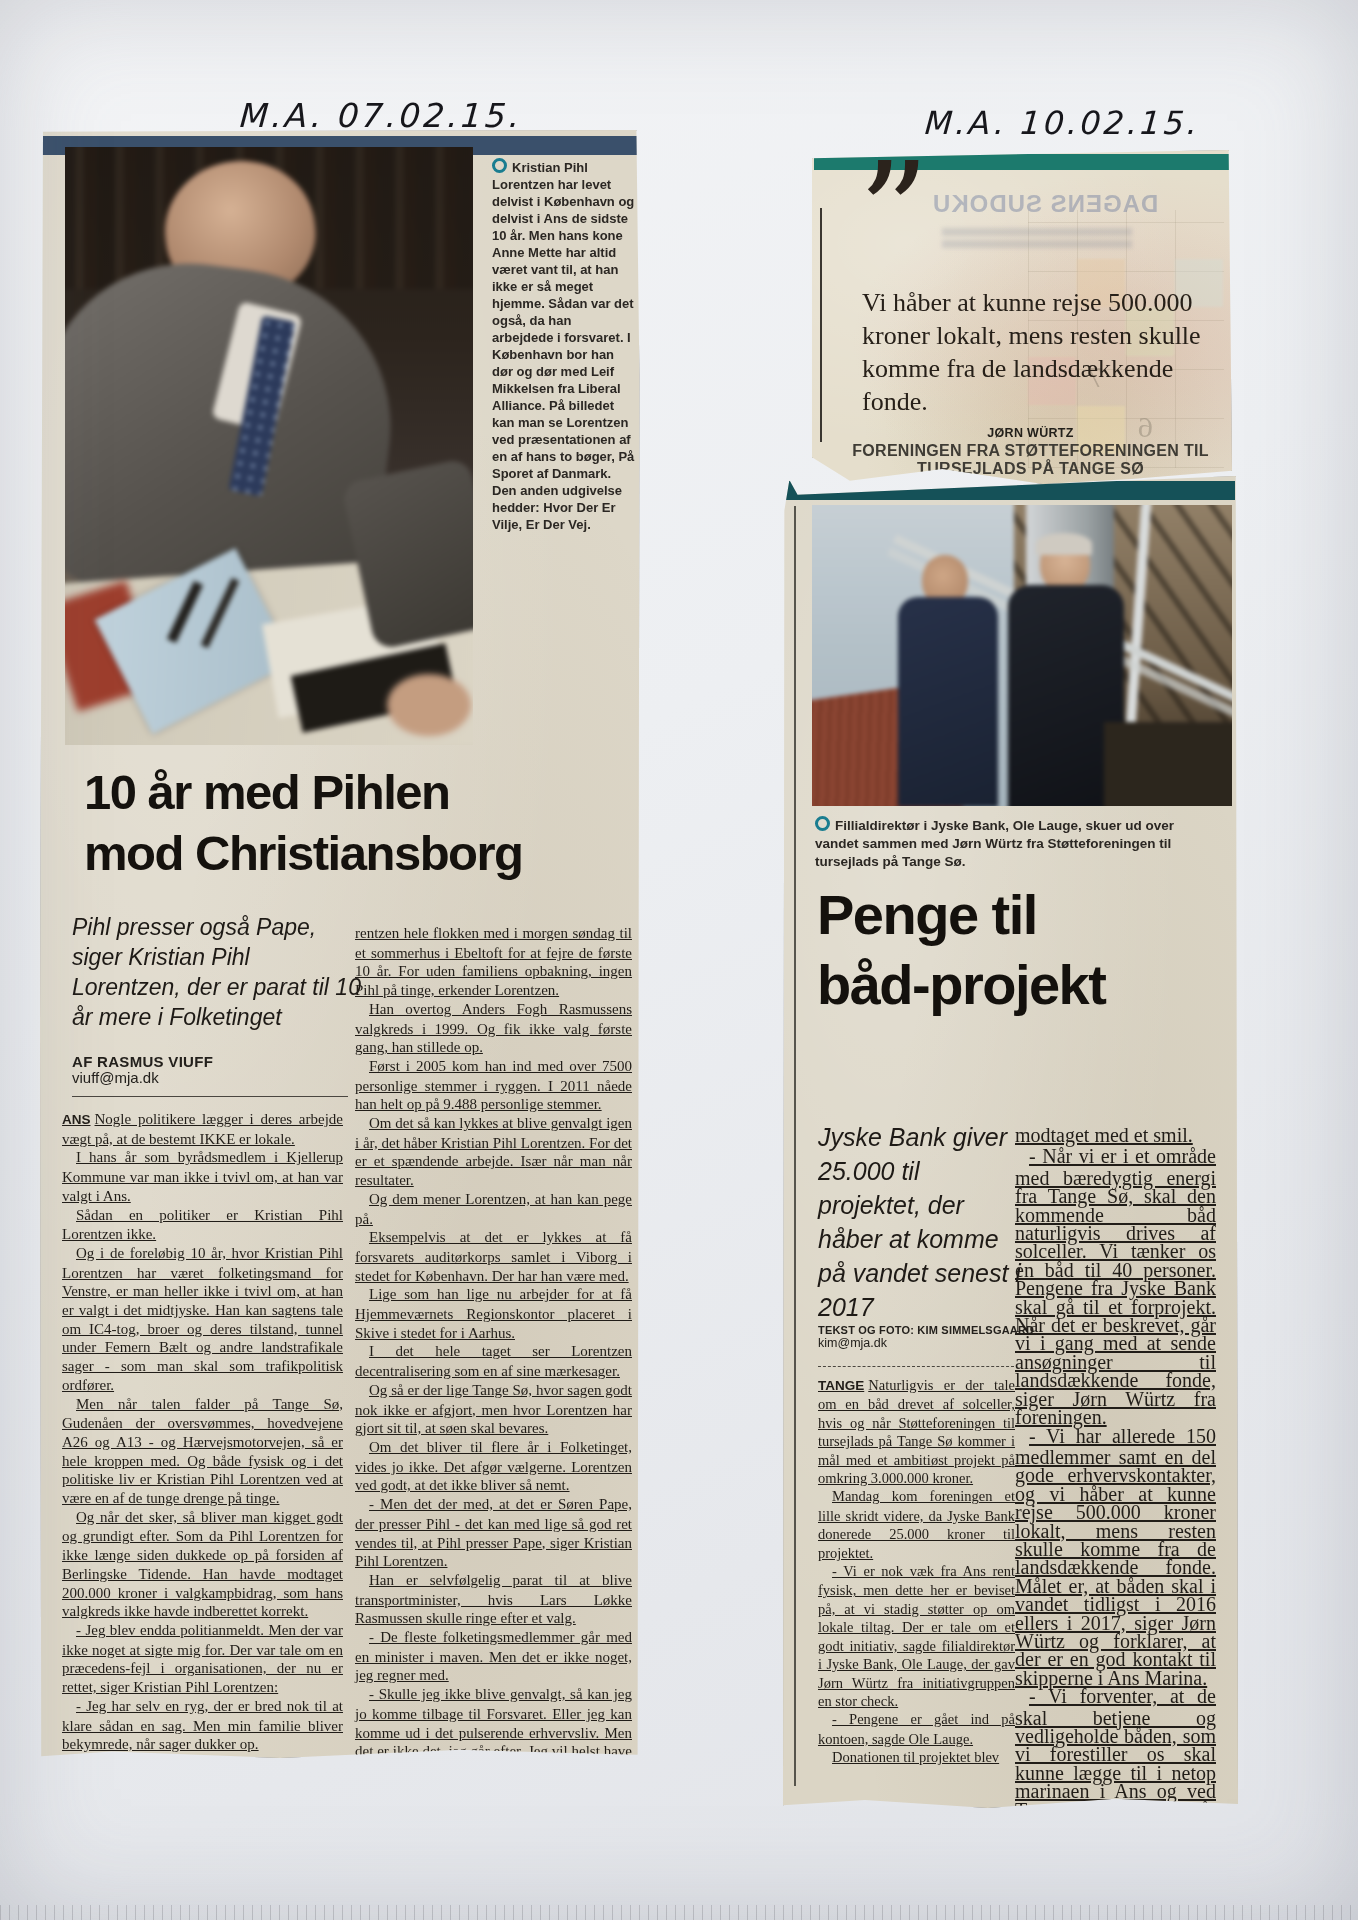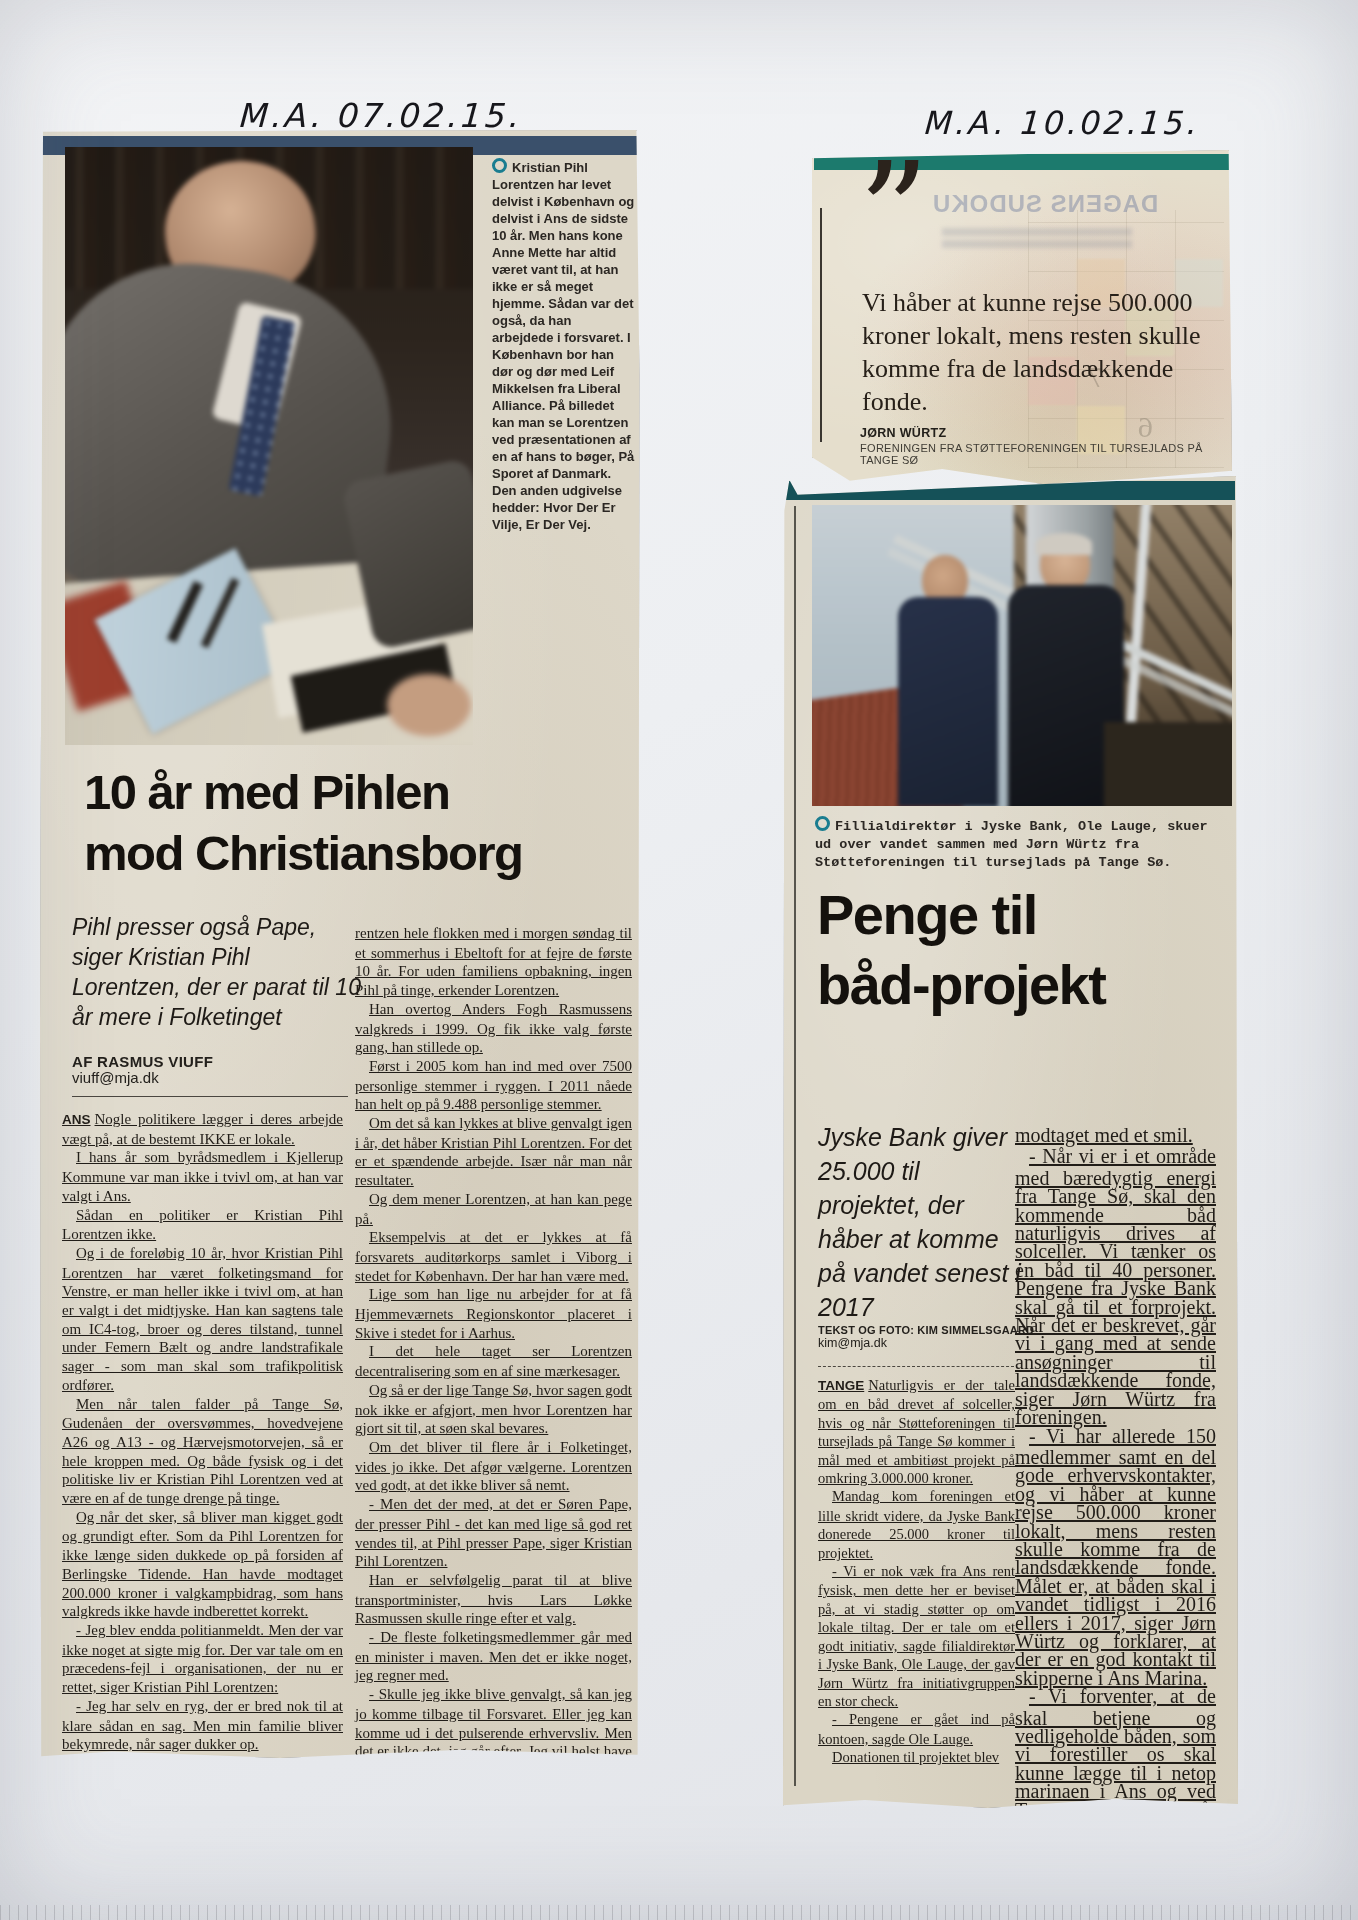--- a/index.html
+++ b/index.html
@@ -57,39 +57,39 @@
   .bar-teal{position:absolute;left:2px;top:4px;width:415px;height:16px;}
   .vrule-q{position:absolute;left:8px;top:58px;width:2px;height:234px;background:#3a3630;}
   .ghost-title{position:absolute;left:120px;top:40px;font-weight:bold;font-size:24px;
     letter-spacing:1px;color:rgba(66,88,140,.32);transform:scaleX(-1);white-space:nowrap;}
   .ghost-line{position:absolute;left:130px;top:76px;width:190px;height:22px;filter:blur(2px);
     background:repeating-linear-gradient(0deg,rgba(90,100,130,.18) 0 8px,transparent 8px 12px);}
   .quote-glyph{position:absolute;left:46px;top:30px;font-family:"DejaVu Serif",serif;
     font-size:140px;line-height:.5;color:#2b231c;}
   .quote-text{position:absolute;left:50px;top:136px;width:348px;font-family:"Liberation Serif",serif;
     font-size:26px;line-height:33px;color:#272019;}
-  .attr-q{position:absolute;left:48px;top:276px;width:365px;}
+  .attr-q{position:absolute;left:36px;top:276px;width:365px;text-align:center;}
   .attr-name{font-size:12.5px;font-weight:bold;color:#23201b;letter-spacing:.3px;}
-  .attr-org{font-size:11px;color:#3f3c35;letter-spacing:.3px;margin-top:2px;}
+  .attr-org{font-size:16px;color:#3f3c35;letter-spacing:.3px;margin-top:2px;font-weight:bold;}
   .ghost-grid{position:absolute;left:216px;top:60px;width:196px;height:258px;opacity:.85;pointer-events:none;
     background-image:repeating-linear-gradient(90deg,rgba(120,110,88,.16) 0 1px,transparent 1px 49px),
                      repeating-linear-gradient(0deg,rgba(120,110,88,.16) 0 1px,transparent 1px 49px);}
   .gcell{position:absolute;width:48px;height:48px;opacity:.42;filter:blur(1px);}
   .gdigit{position:absolute;font-size:30px;color:rgba(95,90,75,.35);transform:scaleX(-1);
     font-family:"Liberation Serif",serif;}
 
   
   .clip-right{left:783px;top:476px;width:455px;height:1332px;background:#dbd5c5;
     clip-path:polygon(1.4% .3%,3.2% 1.4%,99.5% 0,100% 99.7%,73% 99.3%,45% 100%,18% 99.4%,0 99.8%,.3% 2.6%);}
   .bar-darkteal{position:absolute;left:3px;top:5px;width:449px;height:19px;}
   .vrule-r{position:absolute;left:11px;top:30px;width:2px;height:1280px;background:rgba(42,40,35,.75);}
   .photo-right{position:absolute;left:29px;top:29px;width:420px;height:301px;overflow:hidden;background:#b7c3ca;}
   .photo-right .blurwrap{position:absolute;inset:-8px;filter:blur(2px) saturate(.95);}
   .caption-r{position:absolute;left:32px;top:340px;width:404px;
-    font-size:13.5px;line-height:18px;font-weight:bold;color:#2b2723;font-family:Liberation Mono, monospace;}
+    font-size:13.5px;line-height:18px;font-weight:bold;color:#2b2723;}
   .headline-r{position:absolute;left:34px;top:404px;width:420px;
     font-weight:bold;font-size:56px;line-height:70px;letter-spacing:-1.5px;color:#14110d;}
   .subhead-r{position:absolute;left:35px;top:644px;width:210px;font-size:25px;line-height:34px;}
   .byline-r{position:absolute;left:35px;top:848px;}
   .byline-r .b1{font-size:11px;font-weight:bold;color:#23201c;letter-spacing:.2px;}
   .byline-r .b2{font-size:12.5px;color:#23201c;}
   .rule-r{position:absolute;left:35px;top:890px;width:196px;border-top:1.5px dashed #4a463f;}
   .col-r1{left:35px;top:900px;width:197px;font-size:14.5px;line-height:18.4px;}
   .col-r2{left:232px;top:650px;width:201px;font-size:20px;line-height:18.4px;}
 

